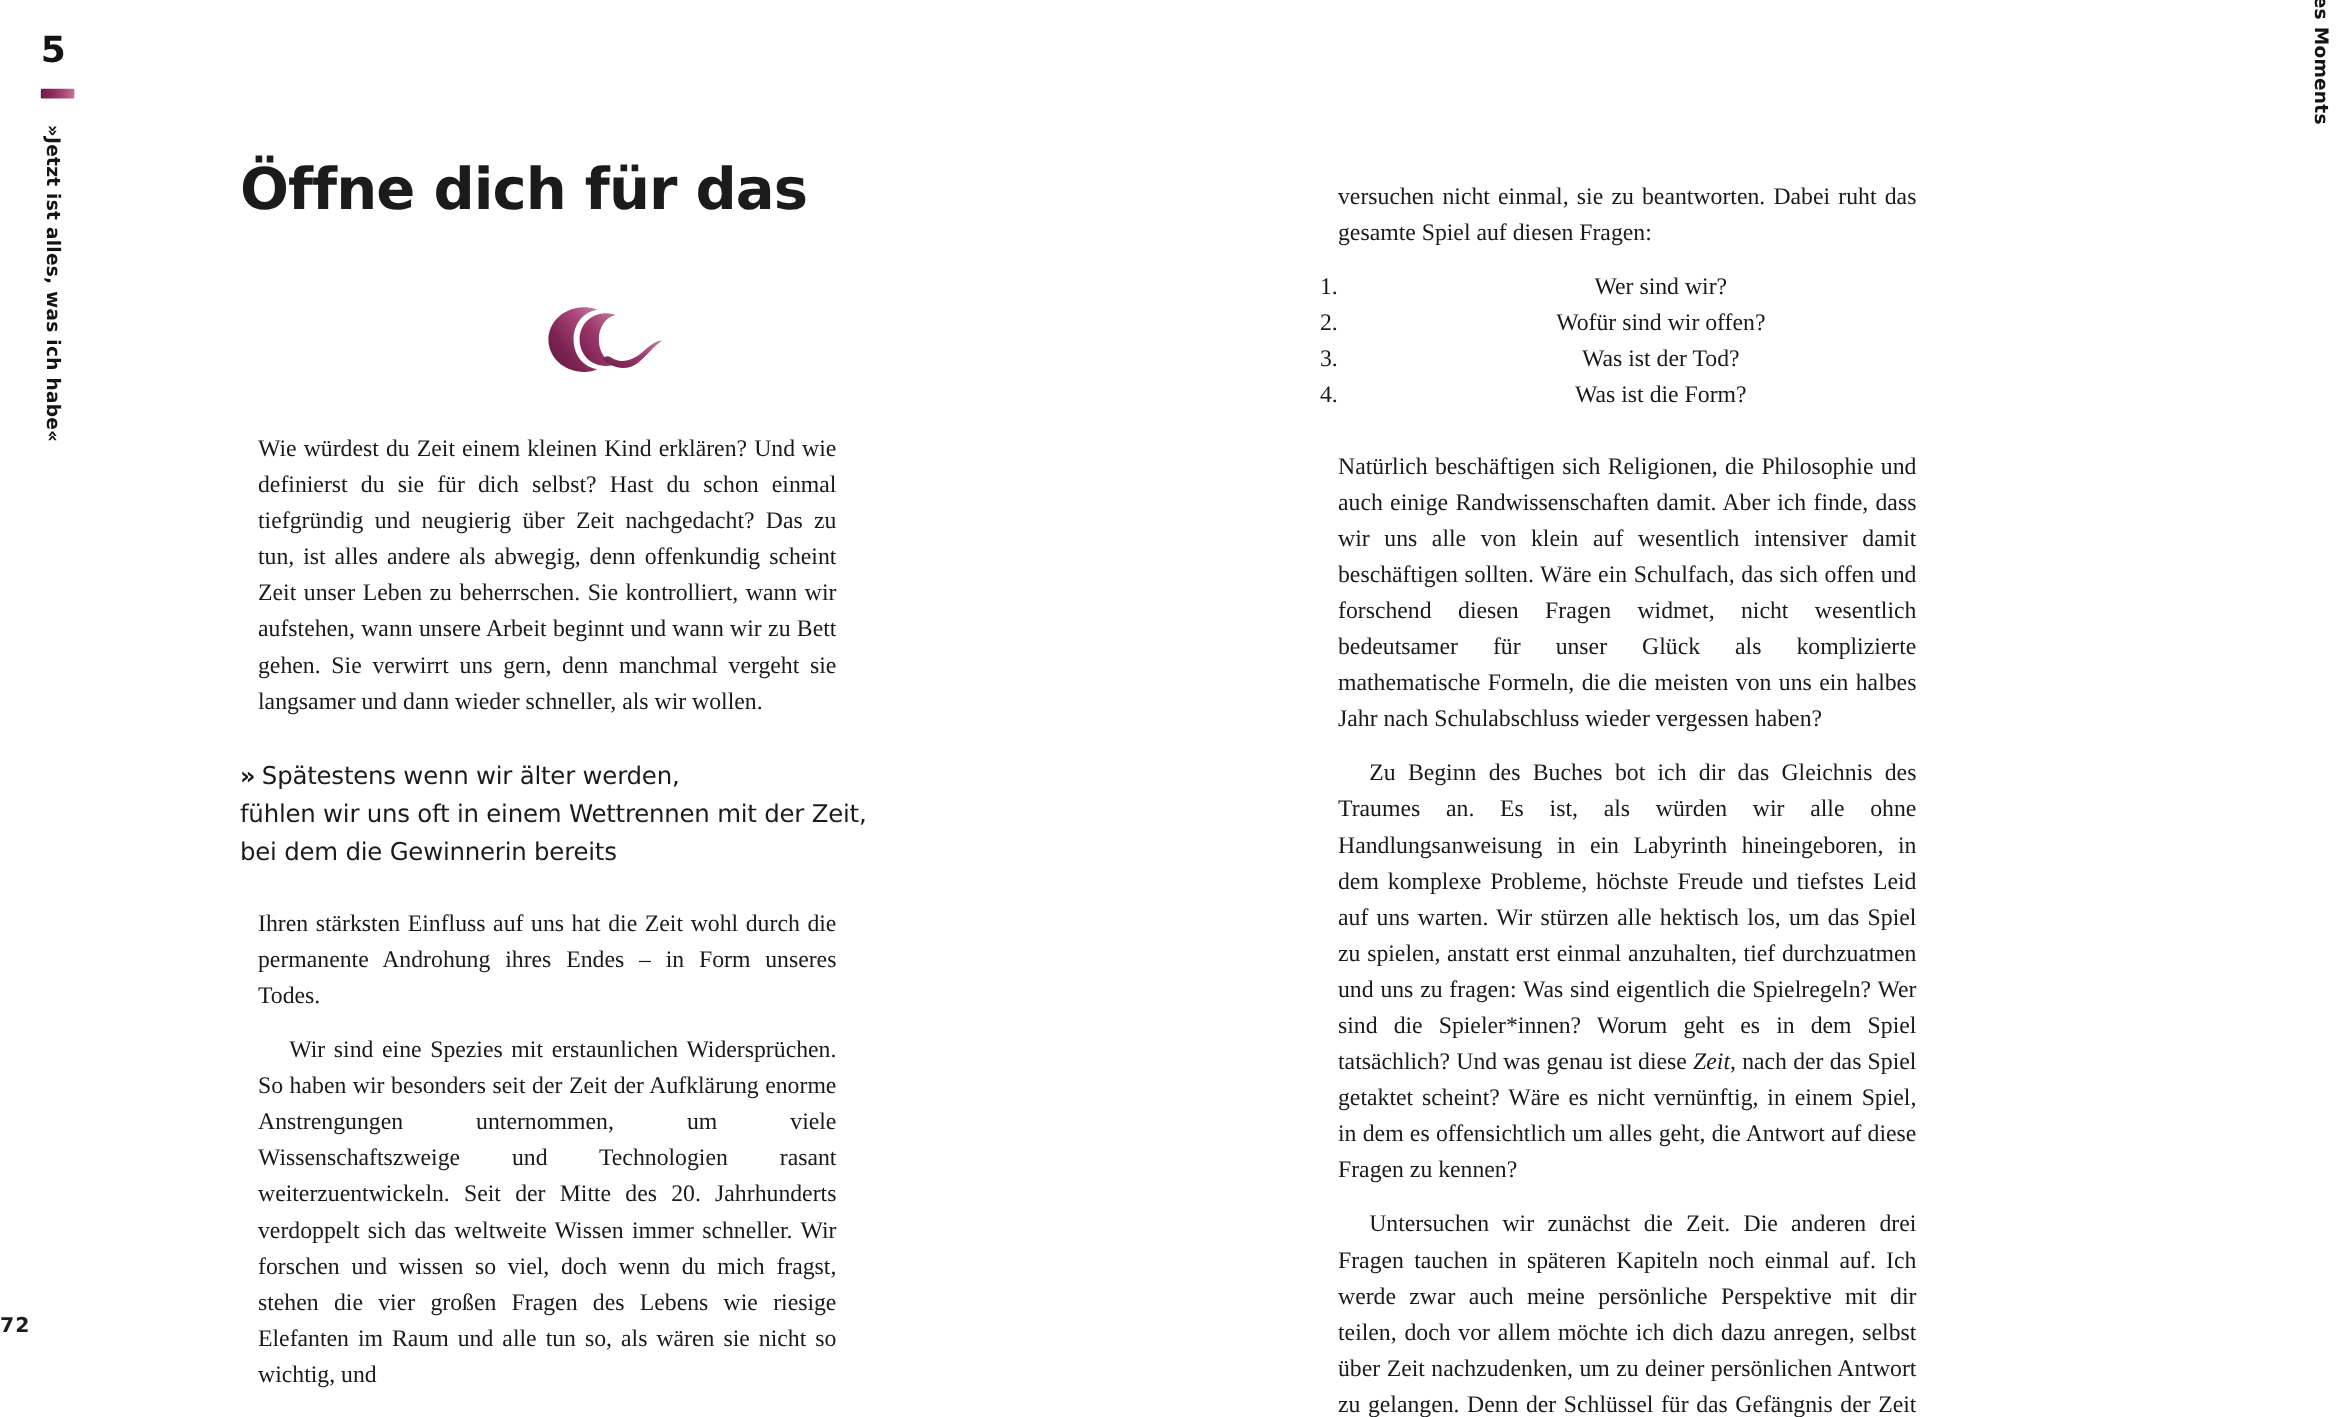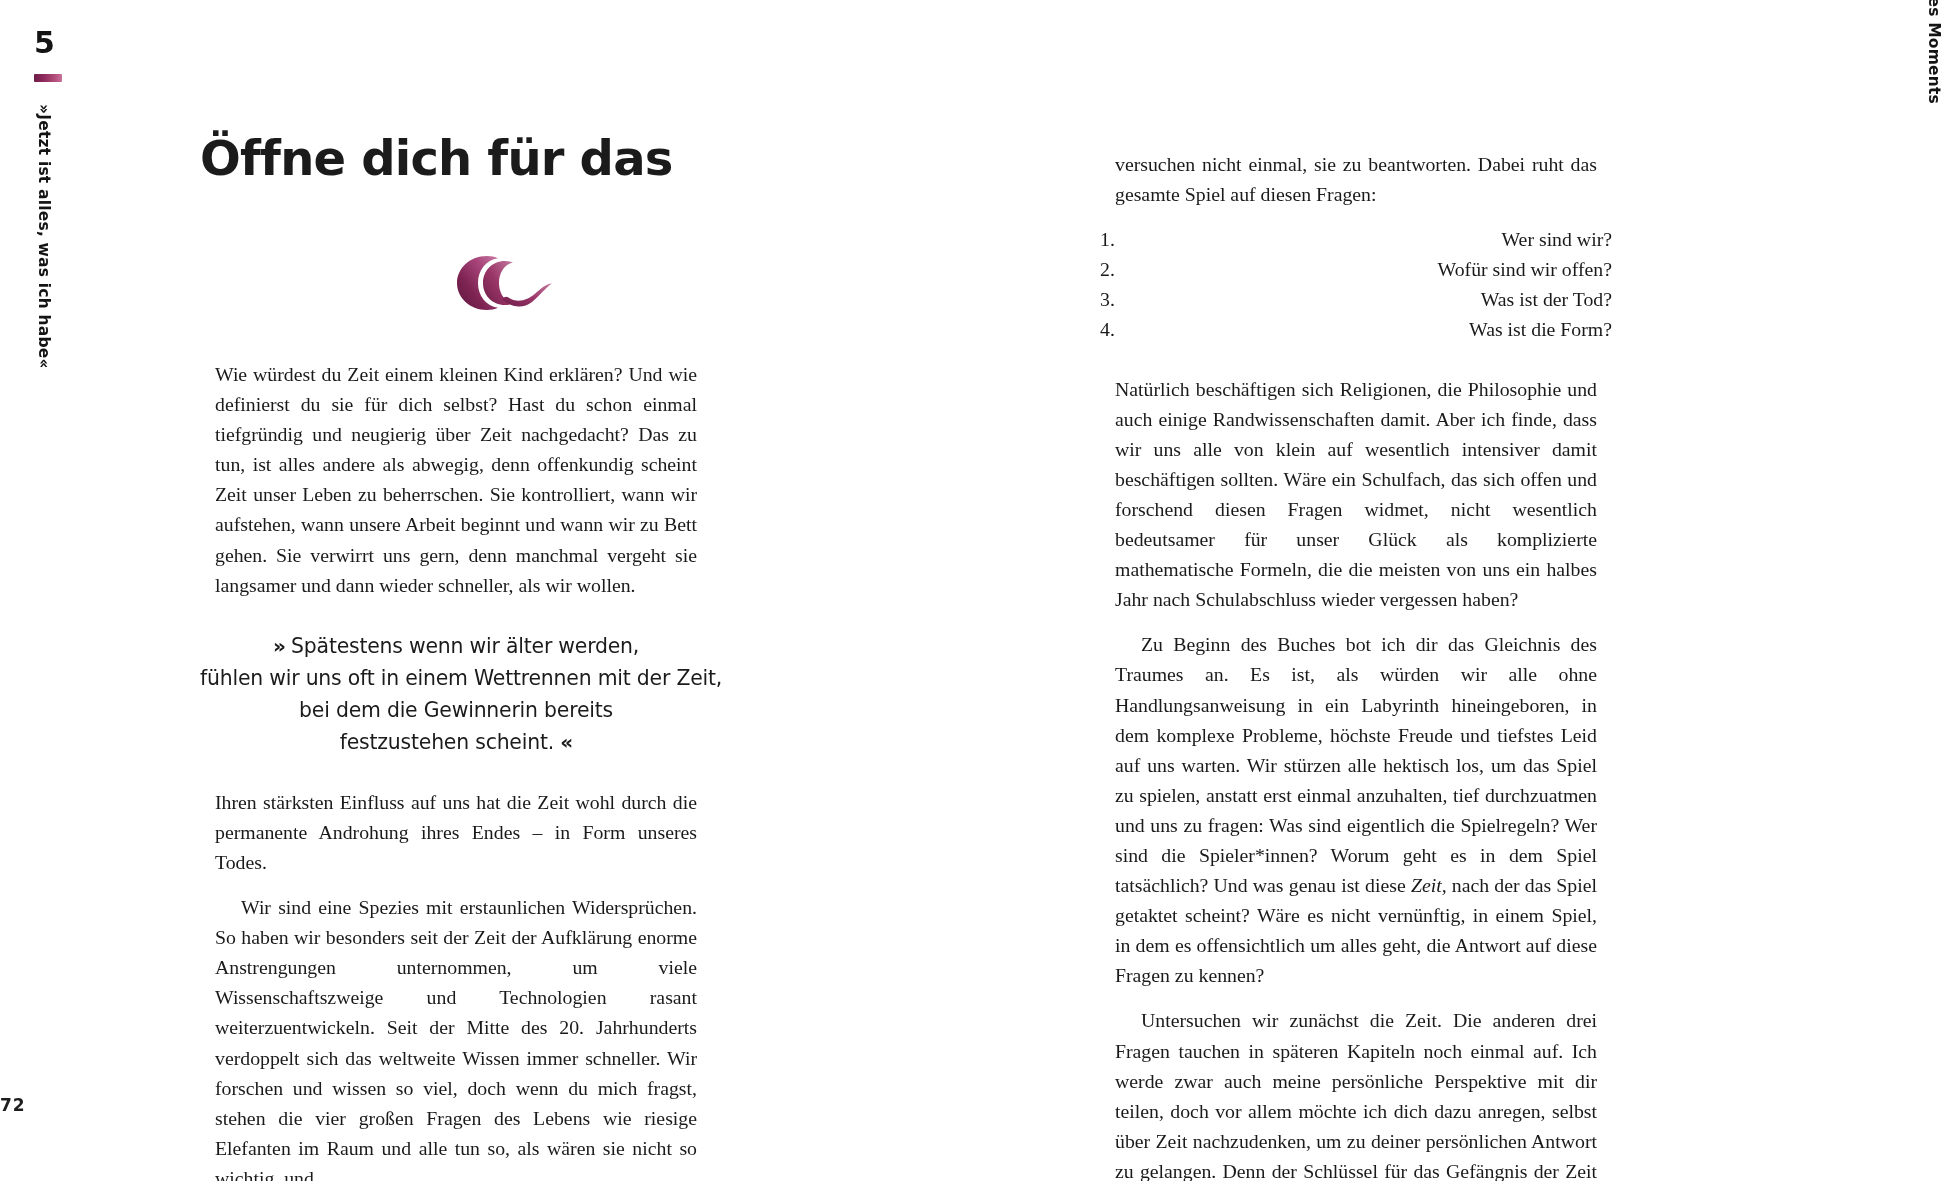--- a/index.html
+++ b/index.html
@@ -124,21 +124,20 @@
   }
   p.para + p.para { text-indent: 26px; }
   p.para.no-indent { text-indent: 0; }
   p.para.gap { margin-top: 29px; text-indent: 0; }
 
   em { font-style: italic; }
 
   
   .pullquote {
     margin: 30px 0 29px 0;
-    text-align: center;
     font-family: "DejaVu Sans", sans-serif;
     font-weight: 500;
     font-size: 20.4px;
     line-height: 32px;
     letter-spacing: -0.2px;
     color: #1b1b1b;
   }
   .pullquote .ln { display: block; white-space: nowrap; }
   .guillemet {
     font-weight: 700;
@@ -151,21 +150,21 @@
     margin: 0;
     padding: 0;
     list-style: none;
     counter-reset: q;
   }
   ol.qlist li {
     counter-increment: q;
     position: relative;
     padding-left: 56px;
     line-height: 30.1px;
-    text-align: right;
+    text-align: center;
   }
   ol.qlist li::before {
     content: counter(q) ".";
     position: absolute;
     left: 0;
     top: 0;
     width: 30px;
     text-align: left;
   }
 
@@ -229,24 +228,20 @@
     <div class="col col-left">
       <p class="para no-indent">Wie würdest du Zeit einem kleinen Kind erklären? Und wie definierst du sie für dich selbst? Hast du schon einmal tiefgründig und neugierig über Zeit nachgedacht? Das zu tun, ist alles andere als abwegig, denn offenkundig scheint Zeit unser Leben zu beherrschen. Sie kontrolliert, wann wir aufstehen, wann unsere Arbeit beginnt und wann wir zu Bett gehen. Sie verwirrt uns gern, denn manchmal vergeht sie langsamer und dann wieder schneller, als wir wollen.</p>
 
       <blockquote class="pullquote">
         <span class="ln">
           <span class="guillemet">»</span>
           <span>Spätestens wenn wir älter werden,</span>
         </span>
         <span class="ln">fühlen wir uns oft in einem Wettrennen mit der Zeit,</span>
         <span class="ln">bei dem die Gewinnerin bereits</span>
-        <span class="ln">
-          <span>festzustehen scheint.</span>
-          <span class="guillemet">«</span>
-        </span>
       </blockquote>
 
       <p class="para no-indent">Ihren stärksten Einfluss auf uns hat die Zeit wohl durch die permanente Androhung ihres Endes – in Form unseres Todes.</p>
       <p class="para">Wir sind eine Spezies mit erstaunlichen Widersprüchen. So haben wir besonders seit der Zeit der Aufklärung enorme Anstrengungen unternommen, um viele Wissenschaftszweige und Technologien rasant weiterzuentwickeln. Seit der Mitte des 20. Jahrhunderts verdoppelt sich das weltweite Wissen immer schneller. Wir forschen und wissen so viel, doch wenn du mich fragst, stehen die vier großen Fragen des Lebens wie riesige Elefanten im Raum und alle tun so, als wären sie nicht so wichtig, und</p>
     </div>
 
     <div class="folio folio-left">72</div>
   </div>
 
   <div class="page page-right">

